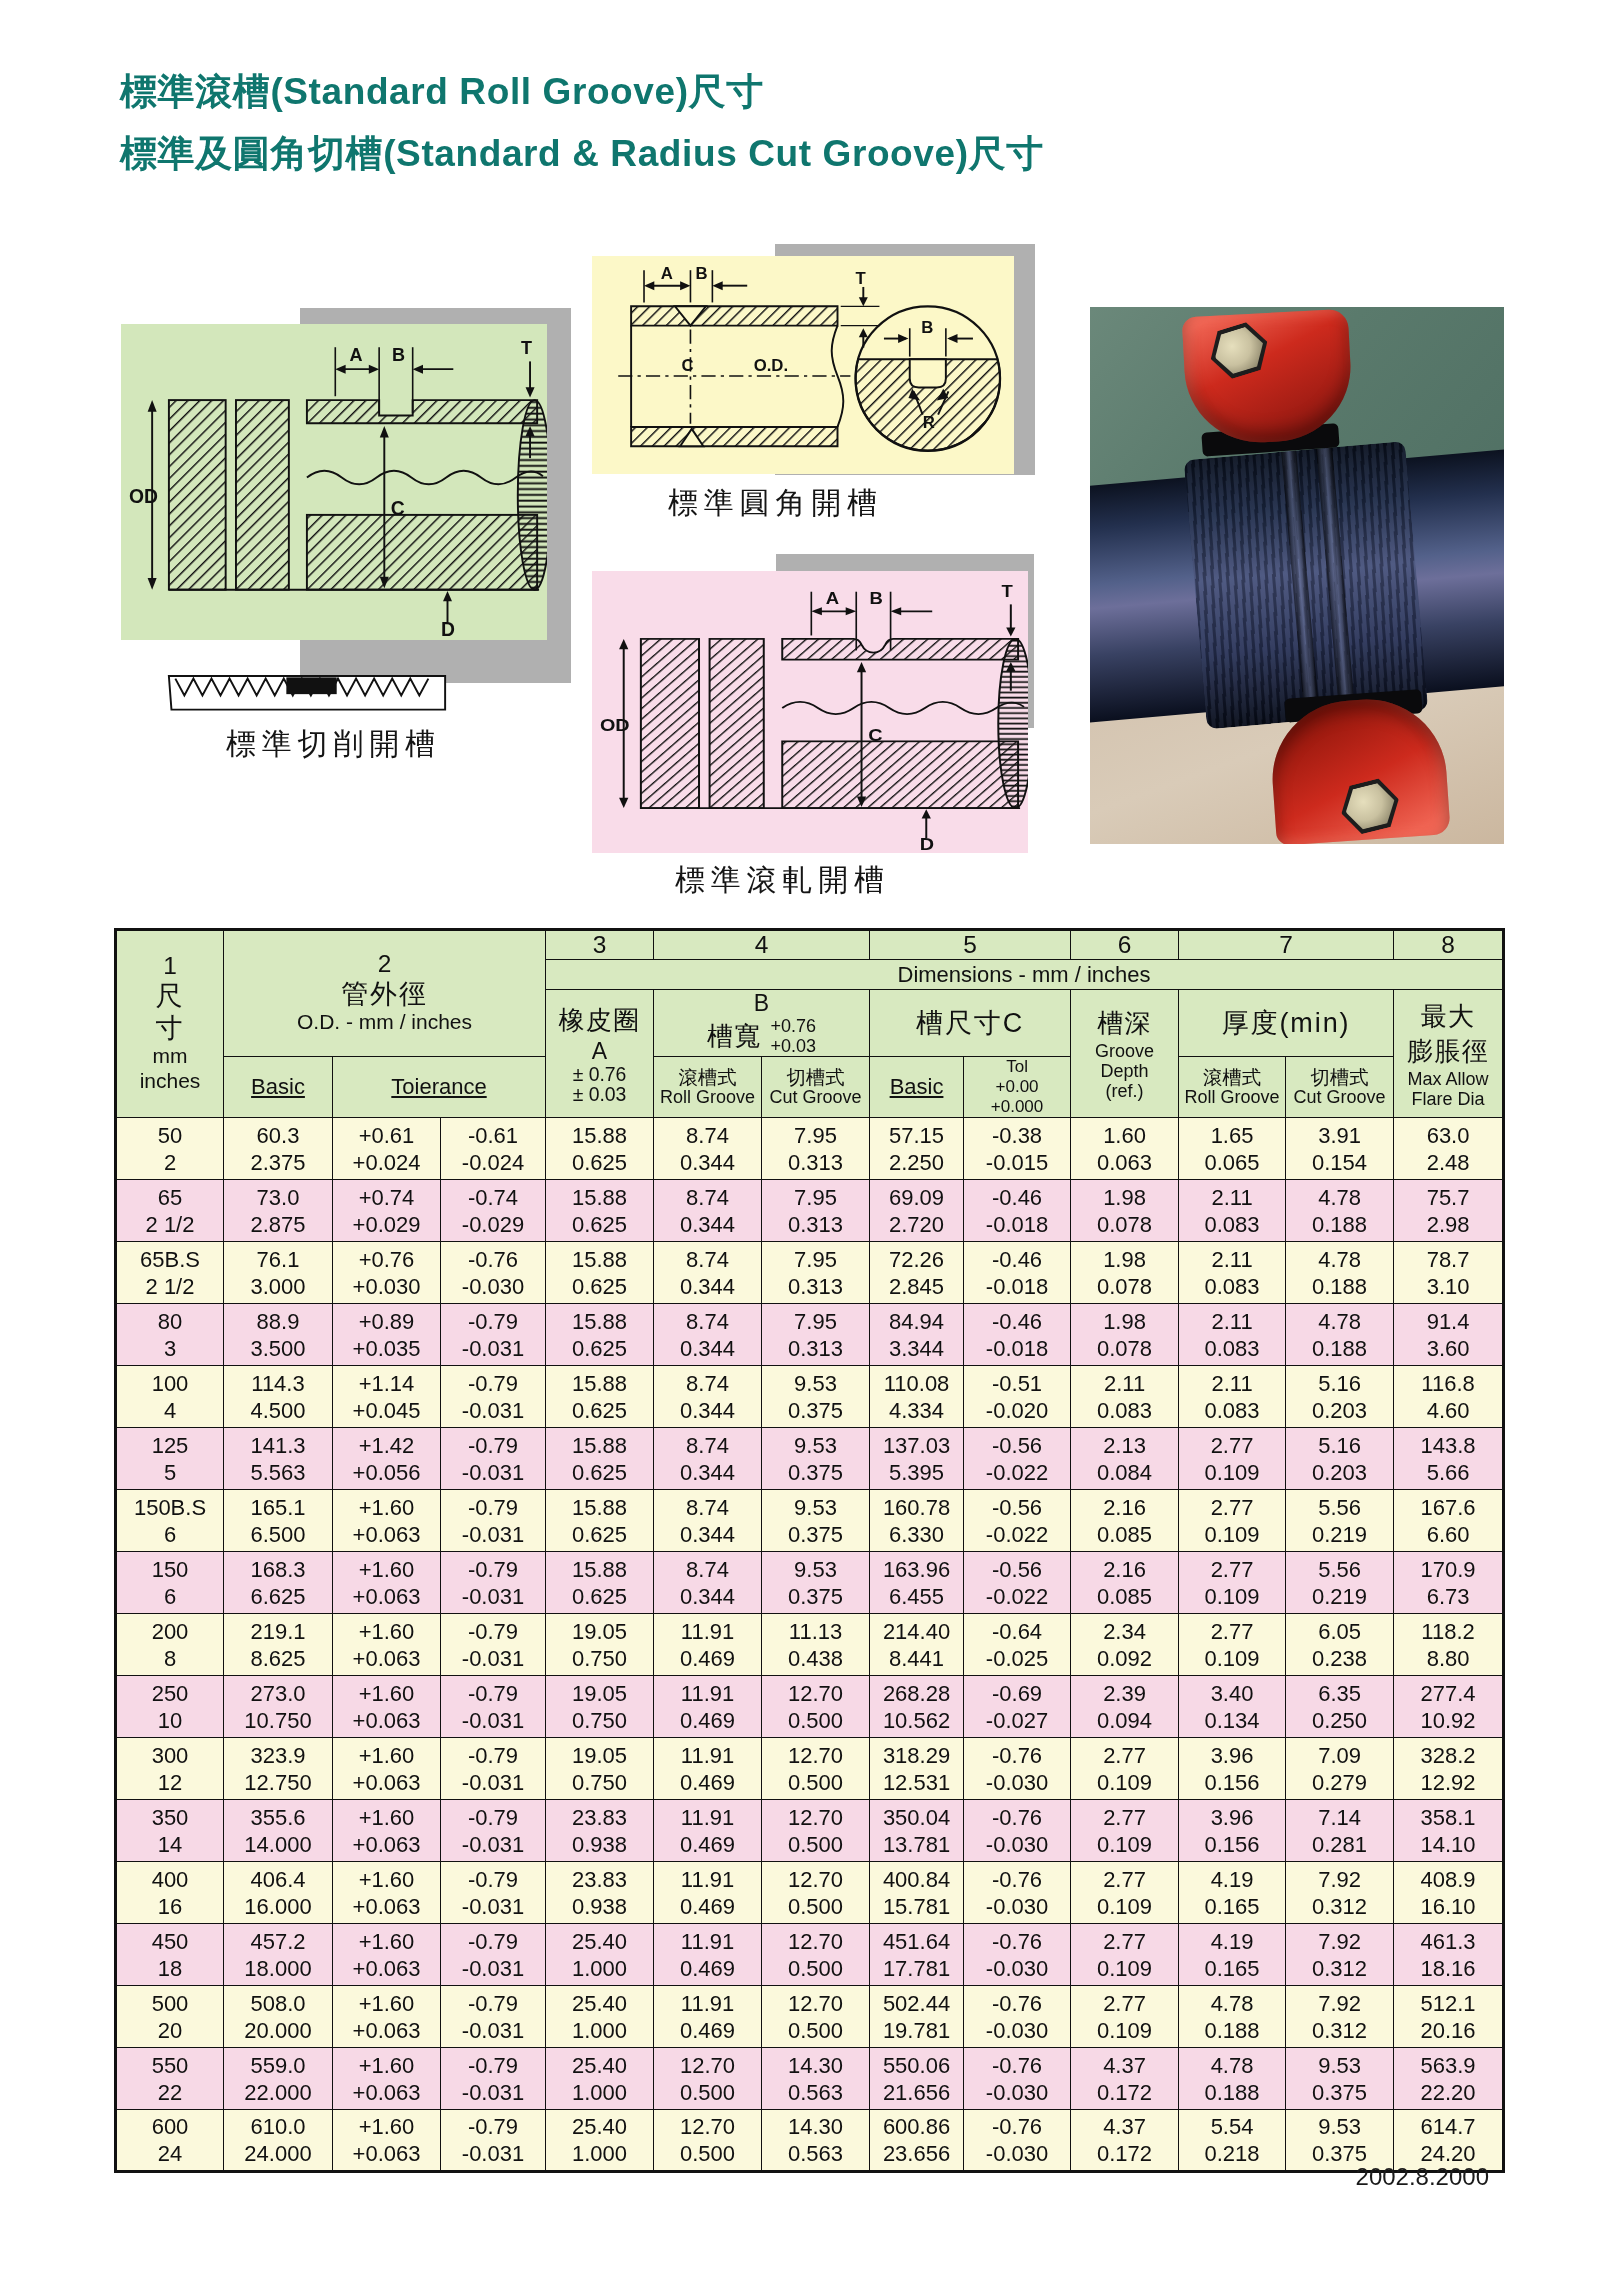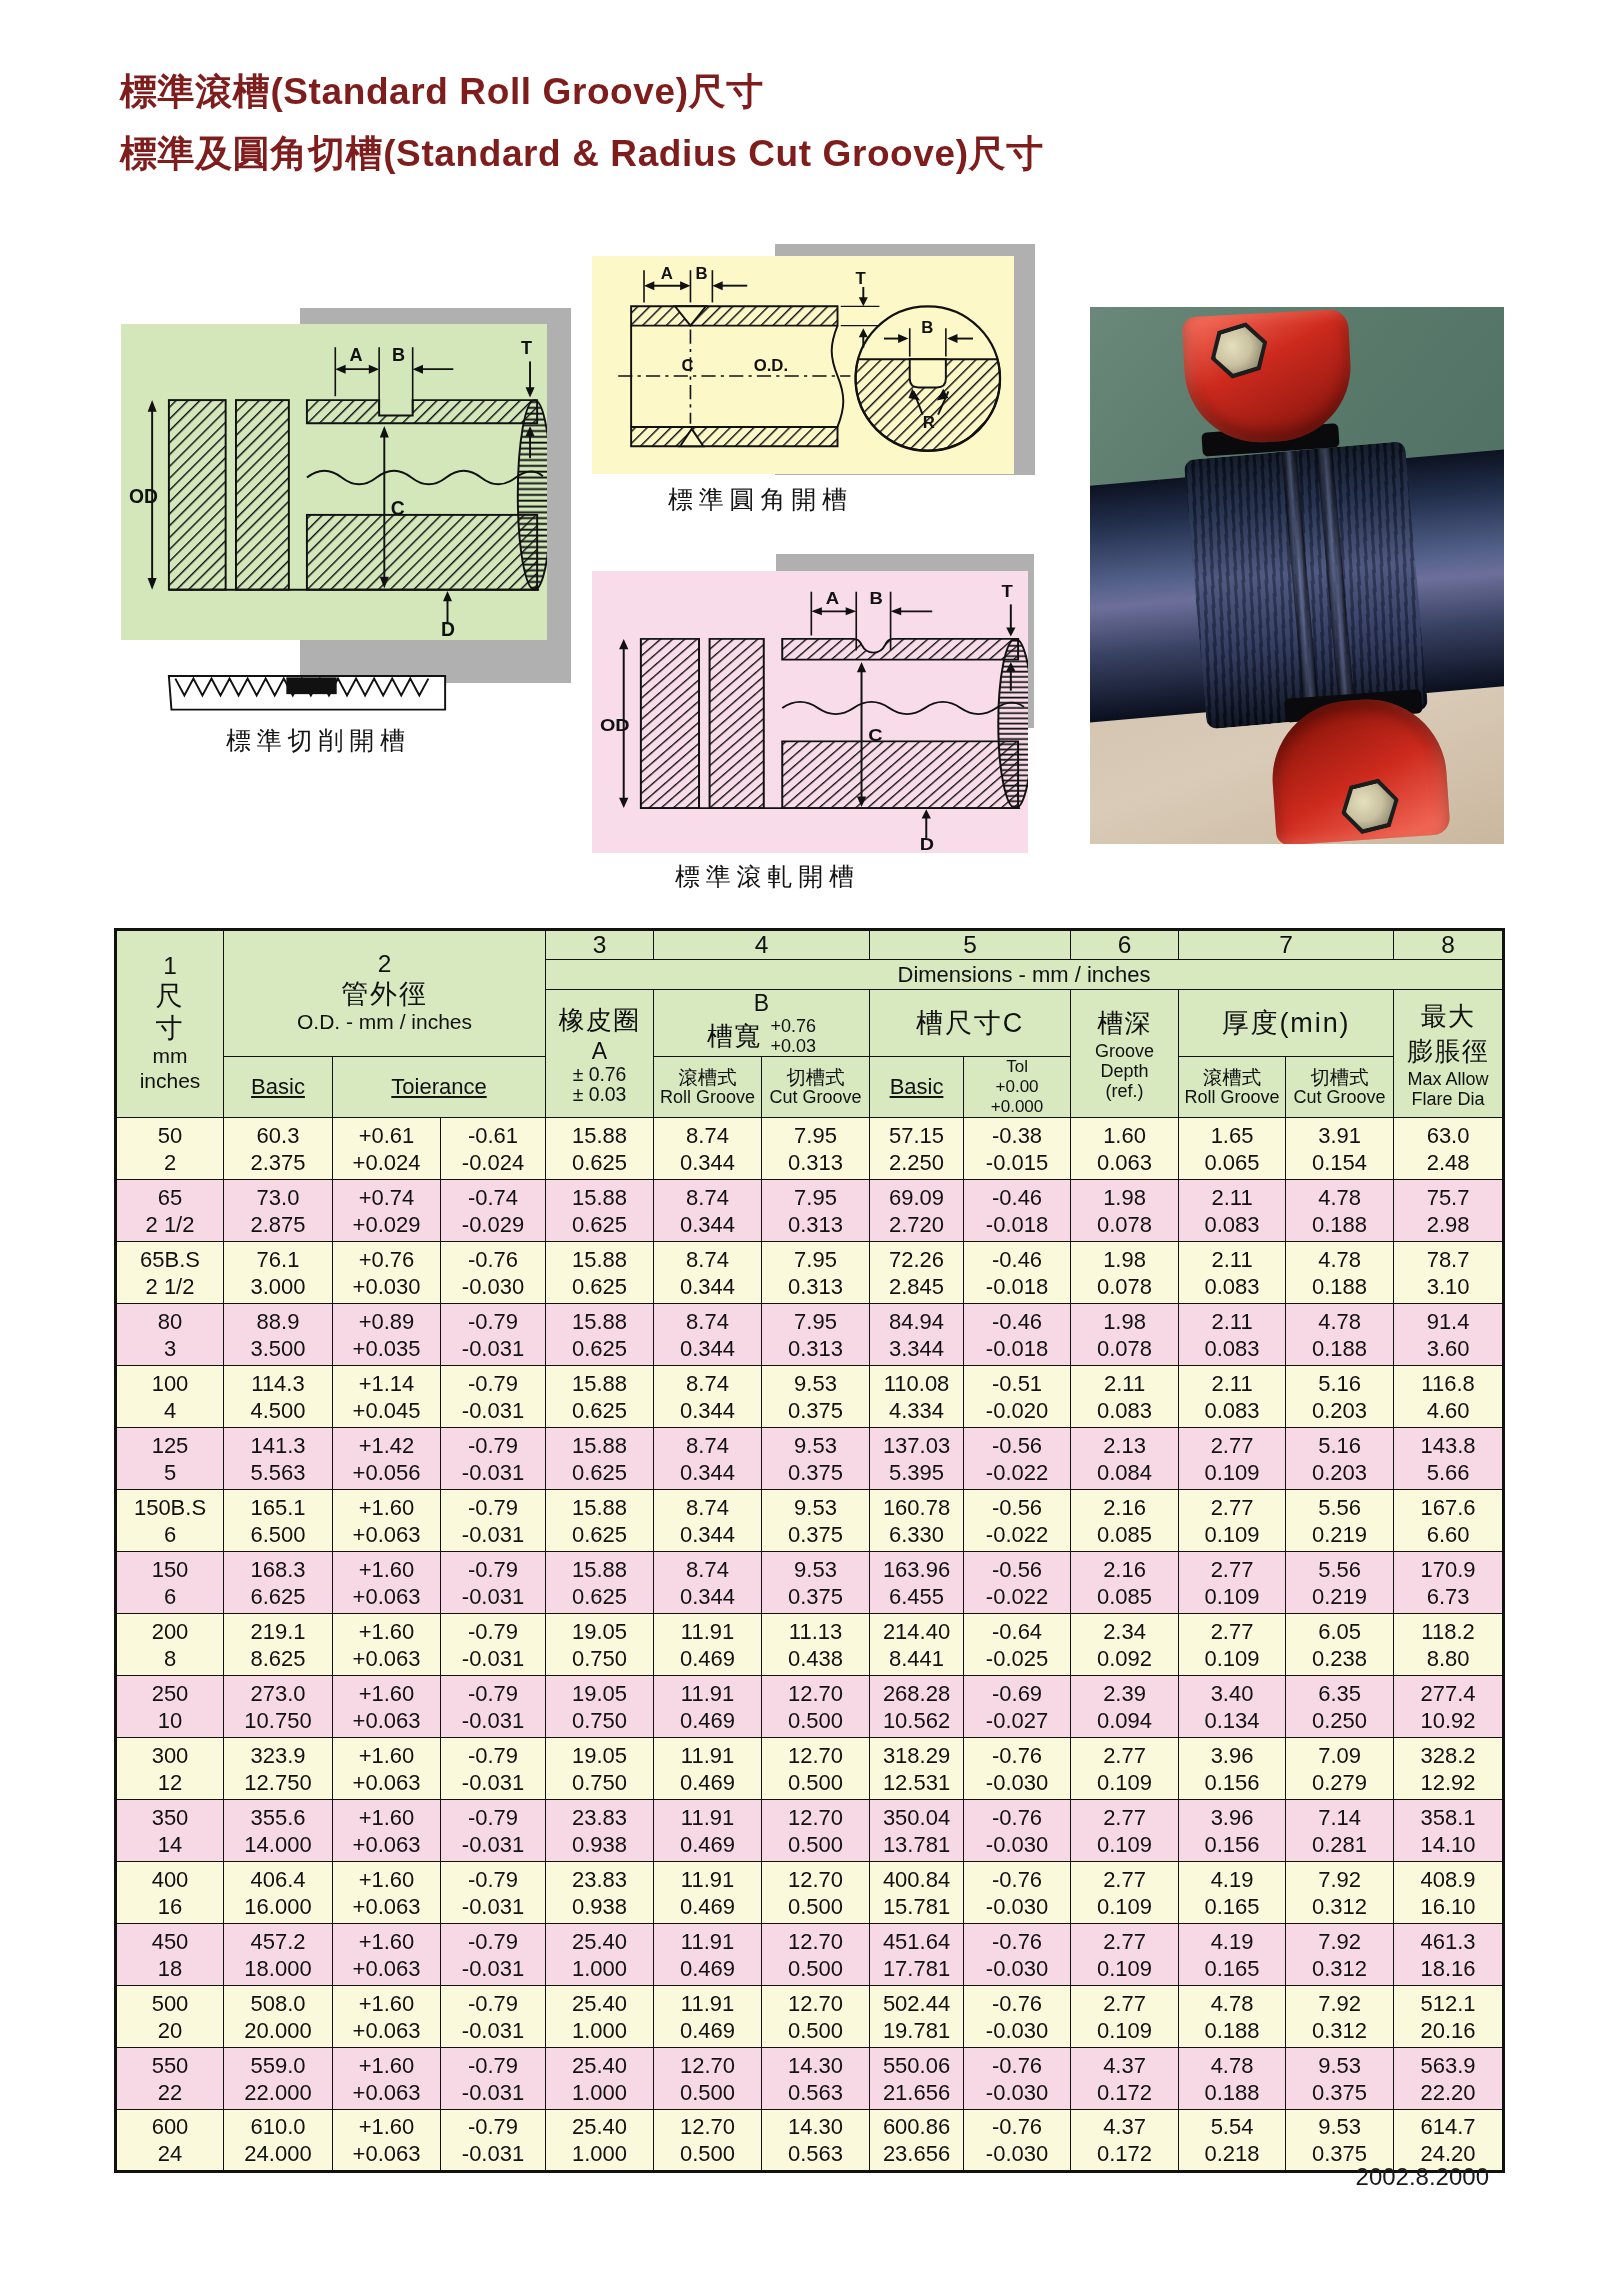--- a/index.html
+++ b/index.html
@@ -1,32 +1,32 @@
 <!DOCTYPE html>
 <html style="font-size:10.3px"><head>
 <meta charset="utf-8">
 <style>
   html,body{margin:0;padding:0;background:#888;}
   .page{position:relative;width:1616px;height:2295px;background:#ffffff;overflow:hidden;
         font-family:"Liberation Sans","DejaVu Sans",sans-serif;color:#111;}
   
-  .title{position:absolute;left:120px;top:61px;color:#7f1d1d;font-size:37px;font-weight:700;
+  .title{position:absolute;left:120px;top:61px;color:#0f766e;font-size:37px;font-weight:700;
          line-height:62px;letter-spacing:0.6px;white-space:nowrap;z-index:3;}
   
   .shadow{position:absolute;background:#b0b0b0;z-index:1;}
   .s-green{left:300px;top:308px;width:271px;height:375px;}
   .s-yellow{left:775px;top:244px;width:260px;height:231px;}
   .s-pink{left:776px;top:554px;width:258px;height:174px;}
   .dbox{position:absolute;z-index:2;}
   .green-box{left:121px;top:324px;width:426px;height:316px;background:#d3e7bb;}
   .yellow-box{left:592px;top:256px;width:422px;height:218px;background:#fcf8c8;}
   .pink-box{left:592px;top:571px;width:436px;height:282px;background:#f9dce9;}
   .dbox svg{display:block;}
   .strip{position:absolute;left:165px;top:672px;z-index:2;}
-  .caption{position:absolute;z-index:2;font-size:25px;letter-spacing:5.8px;color:#151515;white-space:nowrap;}
+  .caption{position:absolute;z-index:2;font-size:30px;letter-spacing:5.8px;color:#151515;white-space:nowrap;}
   .cap-cut{left:226px;top:724px;}
   .cap-radius{left:668px;top:483px;}
   .cap-roll{left:675px;top:860px;}
   svg text{font-family:"Liberation Sans","DejaVu Sans",sans-serif;font-weight:700;fill:#111;}
   
   .photo{position:absolute;left:1090px;top:307px;width:414px;height:537px;overflow:hidden;z-index:2;background:#c9b6a2;}
   .ph-bg-top{position:absolute;left:-5%;top:-4%;width:110%;height:52%;transform:rotate(-4deg);
              background:linear-gradient(135deg,#6d8a7c 0%,#5a7a6c 45%,#4e6e62 100%);}
   .ph-bg-bottom{position:absolute;left:0;bottom:0;width:100%;height:56%;
              background:linear-gradient(160deg,#cdbba6 0%,#d9cbb8 60%,#cbb79f 100%);}

